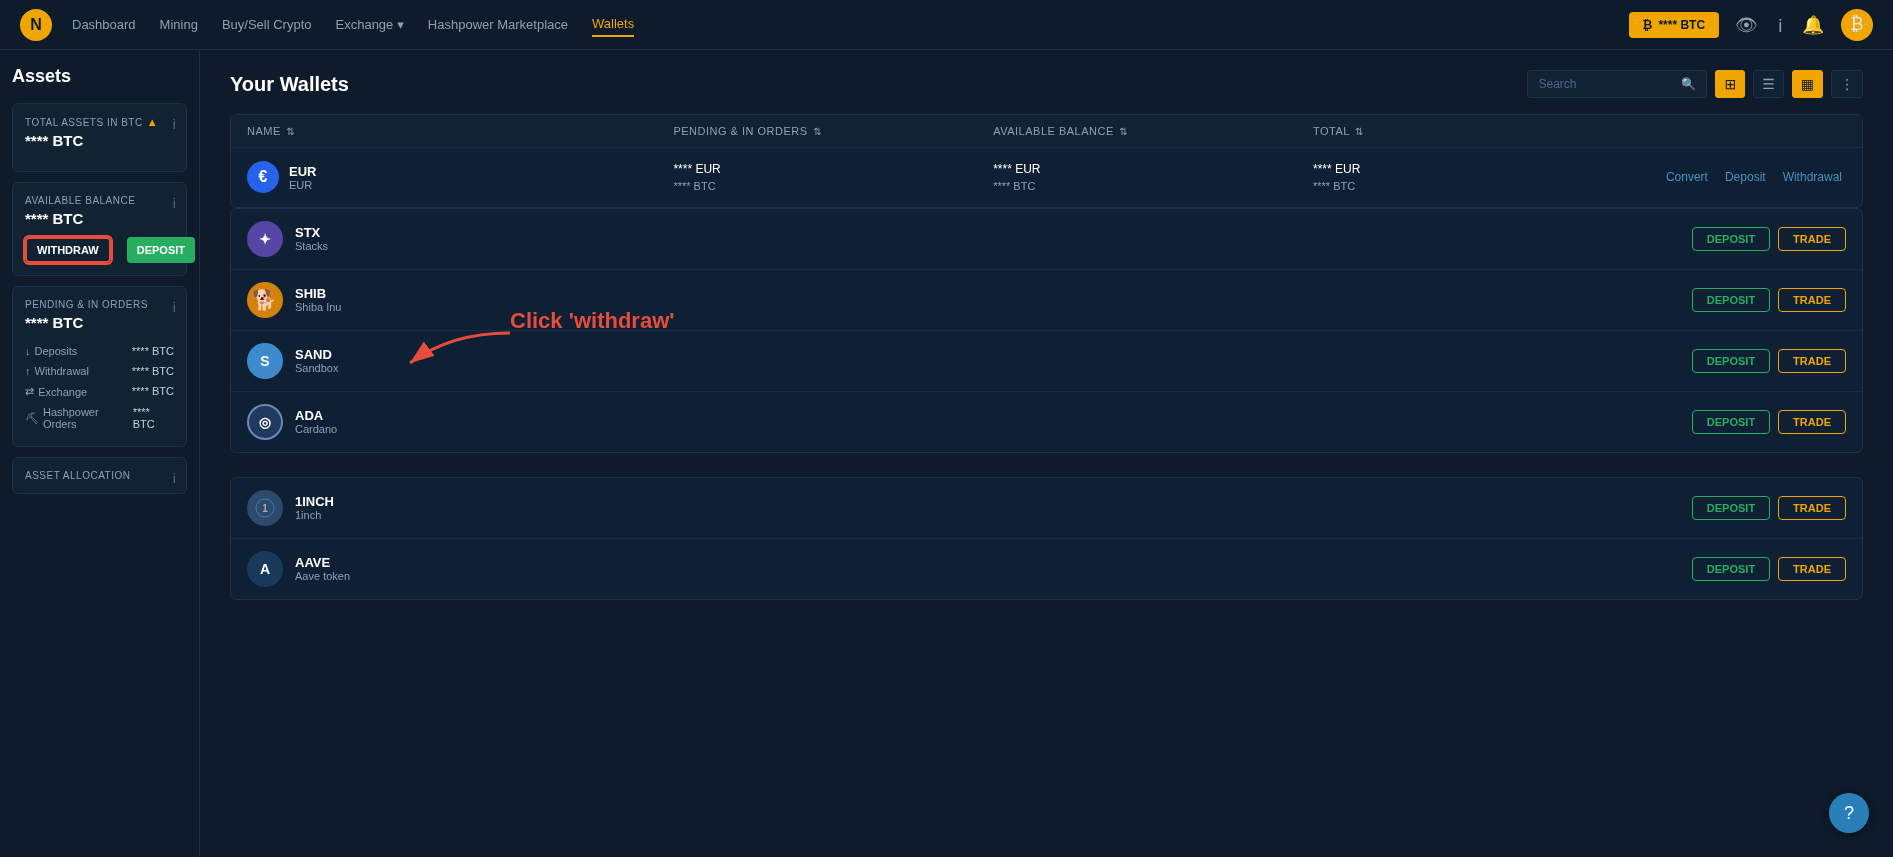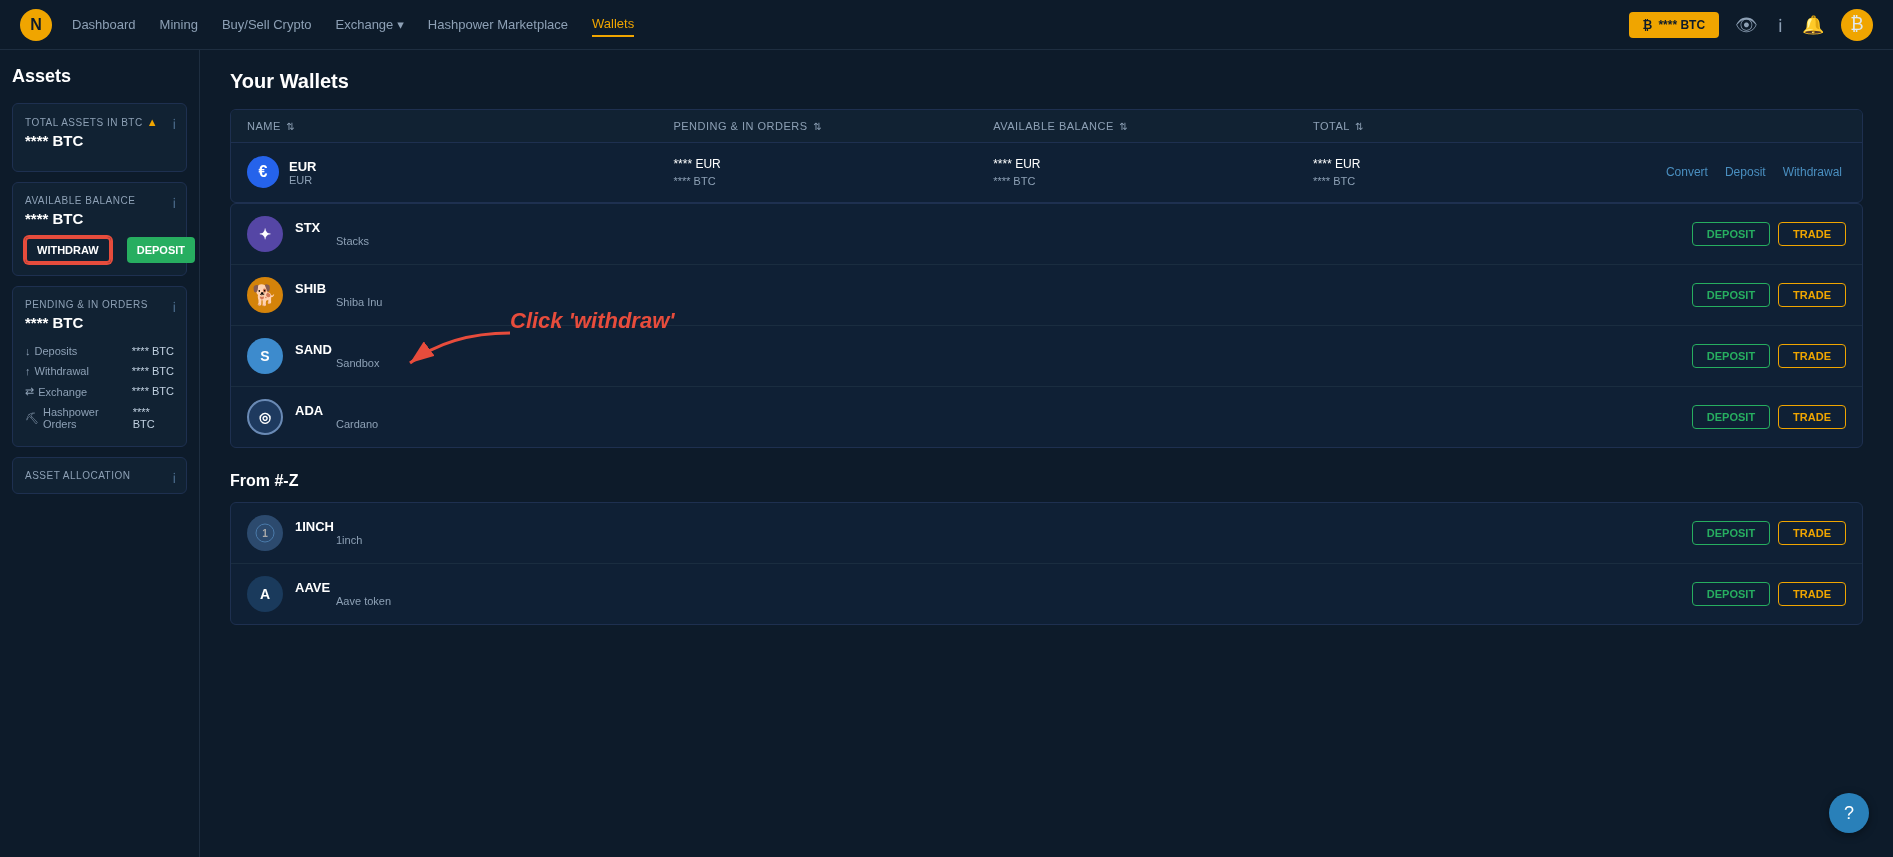--- a/index.html
+++ b/index.html
@@ -345,21 +345,21 @@
       height: 36px;
       border-radius: 50%;
       display: flex;
       align-items: center;
       justify-content: center;
       font-size: 14px;
       font-weight: bold;
       color: #fff;
     }
     .listing-coin-name { font-weight: bold; color: #ffffff; font-size: 13px; }
-    .listing-coin-sub { font-size: 11px; color: #8da0b5; margin-left: 41px; }
+    .listing-coin-sub { font-size: 11px; color: #8da0b5; }
     .listing-actions {
       display: flex;
       gap: 8px;
     }
     .btn-deposit-outline {
       background: transparent;
       border: 1px solid #27ae60;
       color: #27ae60;
       border-radius: 4px;
       padding: 5px 14px;
@@ -383,21 +383,20 @@
       position: absolute;
       left: 310px;
       top: 258px;
       pointer-events: none;
       z-index: 100;
     }
     .annotation-text {
       color: #e74c3c;
       font-size: 22px;
       font-weight: bold;
-      font-style: italic;
       white-space: nowrap;
     }
     .arrow-svg {
       position: absolute;
       left: -120px;
       top: 20px;
     }
 
     
     .help-btn {
@@ -526,20 +525,30 @@
           <marker id="arrowhead" markerWidth="8" markerHeight="6" refX="8" refY="3" orient="auto">
             <polygon points="0 0, 8 3, 0 6" fill="#e74c3c"></polygon>
           </marker>
         </defs>
         <path d="M120,5 Q60,5 20,35" stroke="#e74c3c" stroke-width="3" fill="none" marker-end="url(#arrowhead)"></path>
       </svg>
     </div>
 
     <div class="wallets-header">
       <h1 class="wallets-title">Your Wallets</h1>
+      <div class="wallets-controls">
+        <div class="search-box">
+          <input type="text" placeholder="Search" style="">
+          <span>🔍</span>
+        </div>
+        <button class="view-toggle-btn active">⊞</button>
+        <button class="view-toggle-btn">☰</button>
+        <button class="view-toggle-btn active">▦</button>
+        <button class="view-toggle-btn">⋮</button>
+      </div>
     </div>
 
     <div class="wallet-table">
       <div class="wallet-table-header">
         <span>NAME <span class="sort-icon">⇅</span></span>
         <span>PENDING &amp; IN ORDERS <span class="sort-icon">⇅</span></span>
         <span>AVAILABLE BALANCE <span class="sort-icon">⇅</span></span>
         <span>TOTAL <span class="sort-icon">⇅</span></span>
         <span></span>
       </div>
@@ -624,21 +633,20 @@
             <div class="listing-coin-sub">Cardano</div>
           </div>
         </div>
         <div class="listing-actions">
           <button class="btn-deposit-outline">DEPOSIT</button>
           <button class="btn-trade-outline">TRADE</button>
         </div>
       </div>
     </div>
 
-    <h2 class="section-title">From #-Z</h2>
     <div class="listing-table">
 
       <div class="listing-row">
         <div class="listing-coin-info">
           <div class="listing-coin-icon" style="background:#2c4a6e;">
             <svg width="20" height="20" viewBox="0 0 20 20">
                 <circle cx="10" cy="10" r="9" fill="#2c4a6e" stroke="#4a7aaa" stroke-width="1"></circle>
                 <text x="10" y="14" text-anchor="middle" font-size="10" fill="#aaa">1</text>
               </svg>
           </div>

